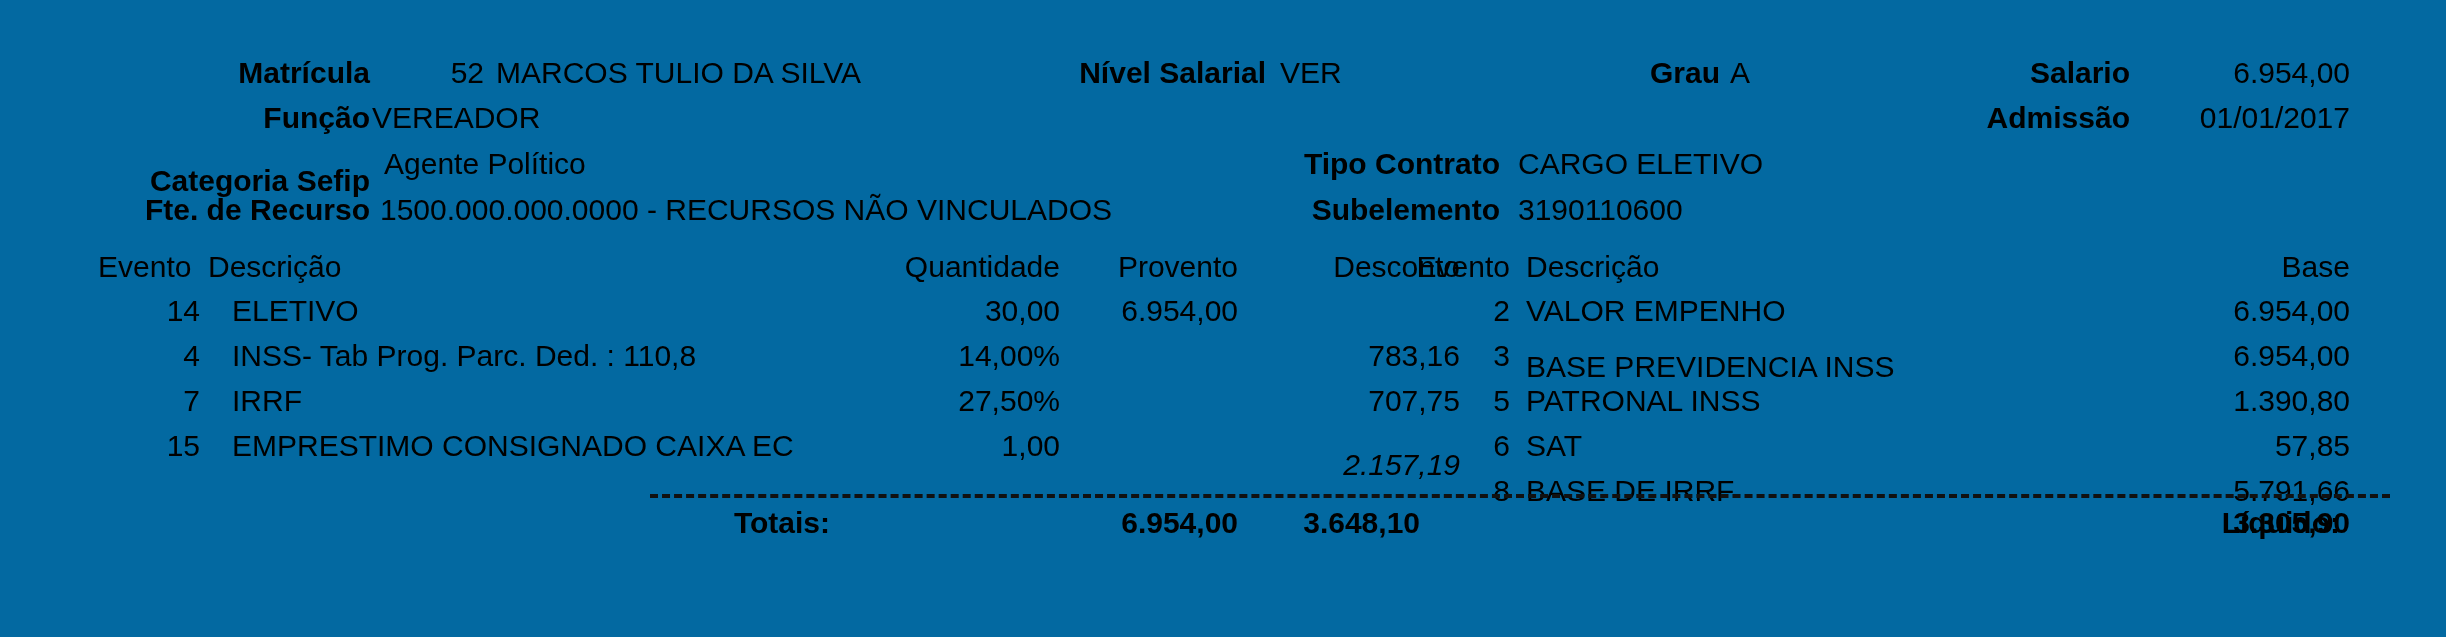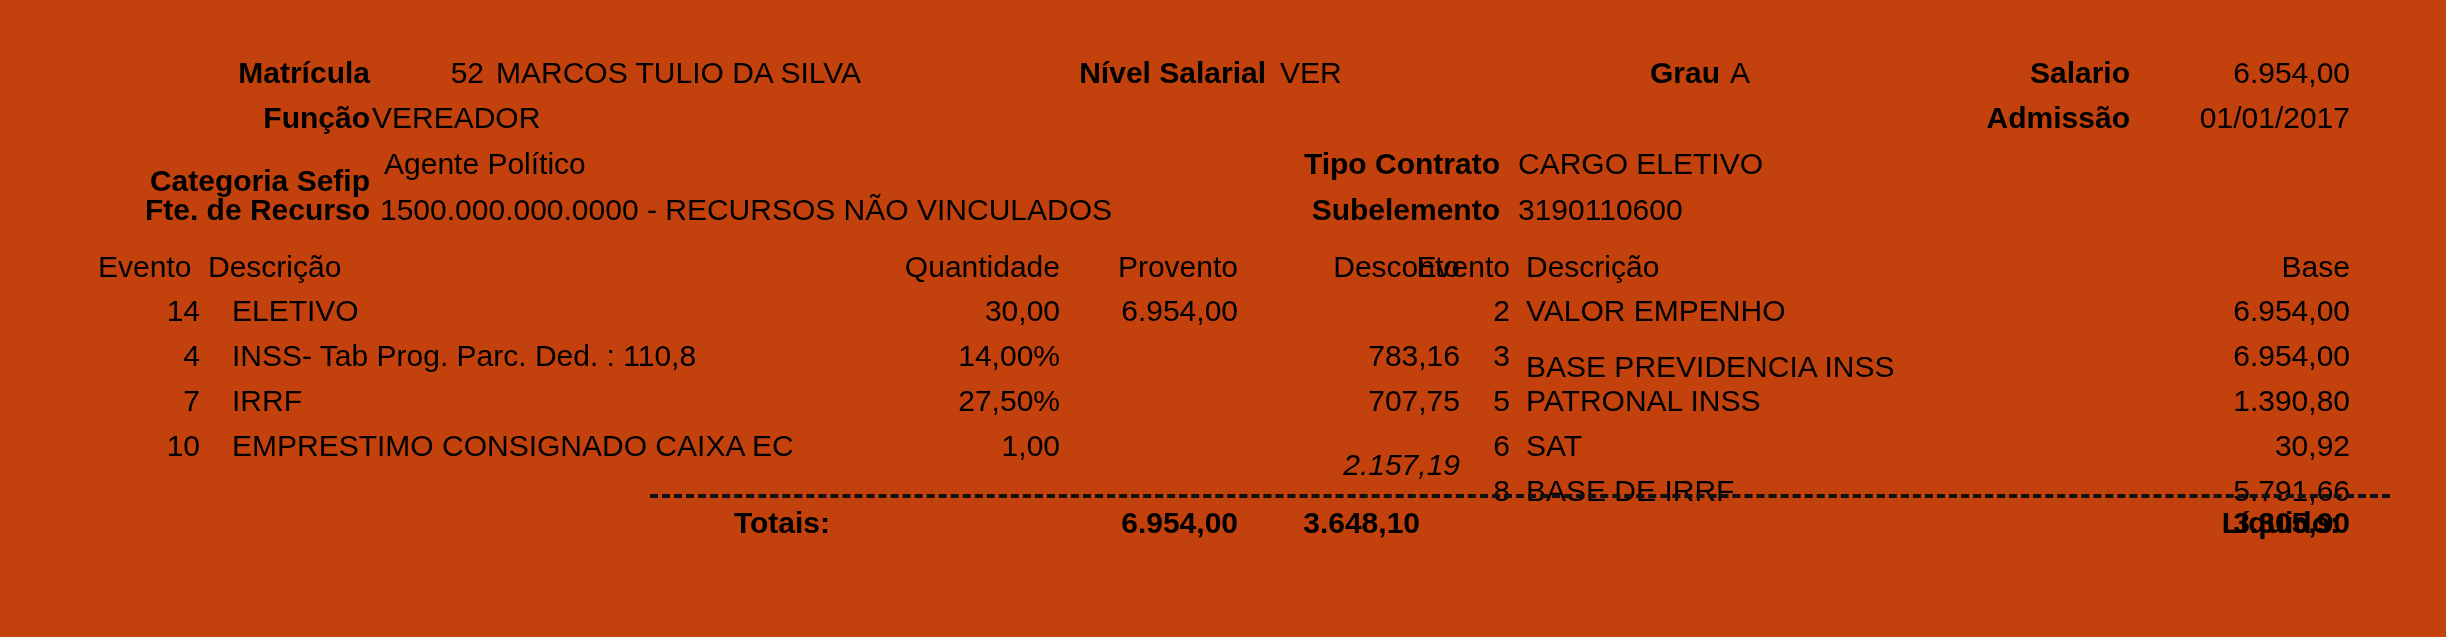--- a/index.html
+++ b/index.html
@@ -11,21 +11,21 @@
     height: 637px;
     background: #e8eaea;
     font-family: "Liberation Sans", sans-serif;
     color: #000;
     overflow: hidden;
   }
   .sheet {
     position: relative;
     width: 2446px;
     height: 637px;
-    background: #c2410c;
+    background: #0369a1;
   }
 
   
   .hdr-left-labels {
     position: absolute;
     left: 0;
     width: 370px;
     text-align: right;
     font-weight: bold;
     font-size: 30px;
@@ -157,41 +157,41 @@
   <div class="cell rgt" style="top:339px; left:680px; width:380px;">14,00%</div>
   <div class="cell rgt" style="top:339px; left:900px; width:338px;"></div>
   <div class="cell rgt" style="top:339px; left:1080px; width:380px;">783,16</div>
 
   <div class="cell rgt" style="top:384px; left:60px; width:140px;">7</div>
   <div class="cell" style="top:384px; left:232px;">IRRF</div>
   <div class="cell rgt" style="top:384px; left:680px; width:380px;">27,50%</div>
   <div class="cell rgt" style="top:384px; left:900px; width:338px;"></div>
   <div class="cell rgt" style="top:384px; left:1080px; width:380px;">707,75</div>
 
-  <div class="cell rgt" style="top:429px; left:60px; width:140px;">10</div>
+  <div class="cell rgt" style="top:429px; left:60px; width:140px;">15</div>
   <div class="cell" style="top:429px; left:232px;">EMPRESTIMO CONSIGNADO CAIXA EC</div>
   <div class="cell rgt" style="top:429px; left:810px; width:250px;">1,00</div>
   <div class="cell rgt" style="top:429px; left:900px; width:338px;"></div>
   <div class="cell rgt" style="top:448px; left:1080px; width:380px;font-style:italic;">2.157,19</div>
 
   <div class="cell rgt" style="top:294px; left:1310px; width:200px;">2</div>
   <div class="cell" style="top:294px; left:1526px;">VALOR EMPENHO</div>
   <div class="cell rgt" style="top:294px; left:2000px; width:350px;">6.954,00</div>
 
   <div class="cell rgt" style="top:339px; left:1310px; width:200px;">3</div>
   <div class="cell" style="top:350px; left:1526px;">BASE PREVIDENCIA INSS</div>
   <div class="cell rgt" style="top:339px; left:2000px; width:350px;">6.954,00</div>
 
   <div class="cell rgt" style="top:384px; left:1310px; width:200px;">5</div>
   <div class="cell" style="top:384px; left:1526px;">PATRONAL INSS</div>
   <div class="cell rgt" style="top:384px; left:2000px; width:350px;">1.390,80</div>
 
   <div class="cell rgt" style="top:429px; left:1310px; width:200px;">6</div>
   <div class="cell" style="top:429px; left:1526px;">SAT</div>
-  <div class="cell rgt" style="top:429px; left:2000px; width:350px;">30,92</div>
+  <div class="cell rgt" style="top:429px; left:2000px; width:350px;">57,85</div>
 
   <div class="cell rgt" style="top:474px; left:1310px; width:200px;">8</div>
   <div class="cell" style="top:474px; left:1526px;">BASE DE IRRF</div>
   <div class="cell rgt" style="top:474px; left:2000px; width:350px;">5.791,66</div>
 
   <div class="dashline"></div>
 
   <div class="totals-lbl" style="top:506px; left:500px; width:330px;">Totais:</div>
   <div class="totals-val" style="top:506px; left:900px; width:338px;">6.954,00</div>
   <div class="totals-val" style="top:506px; left:1040px; width:380px;">3.648,10</div>

